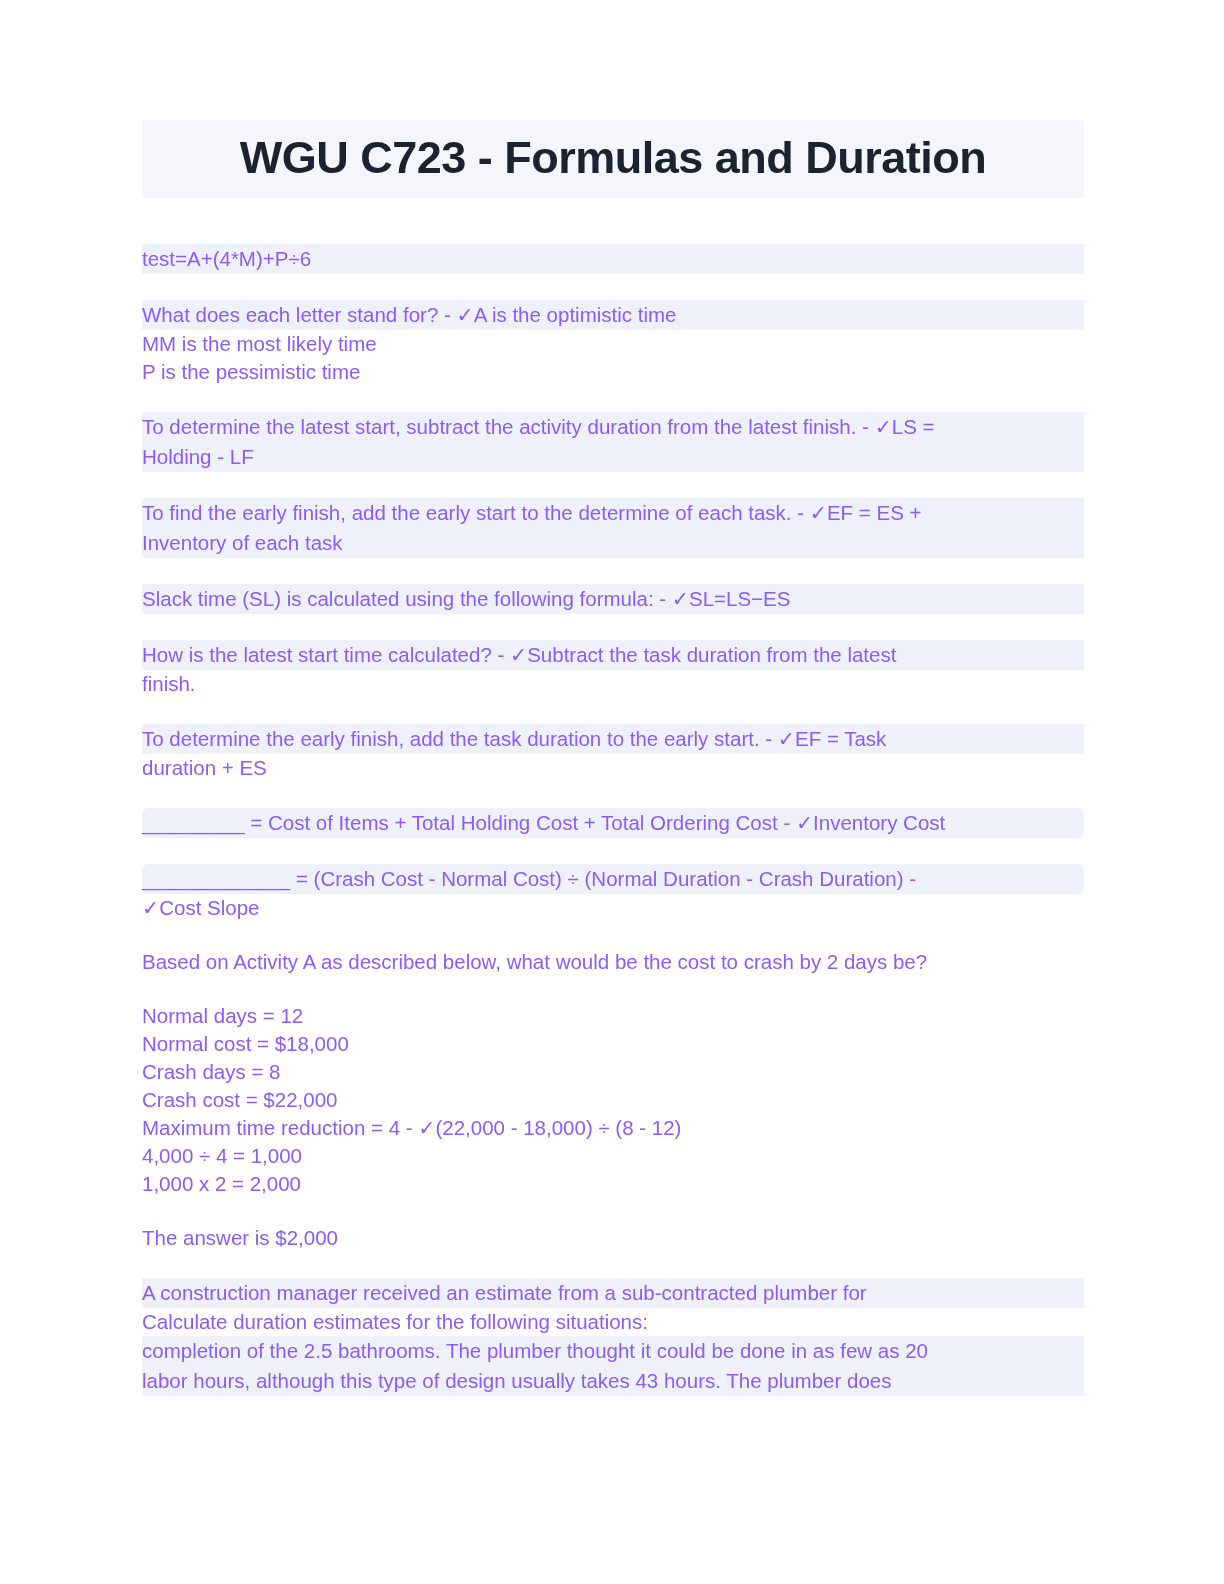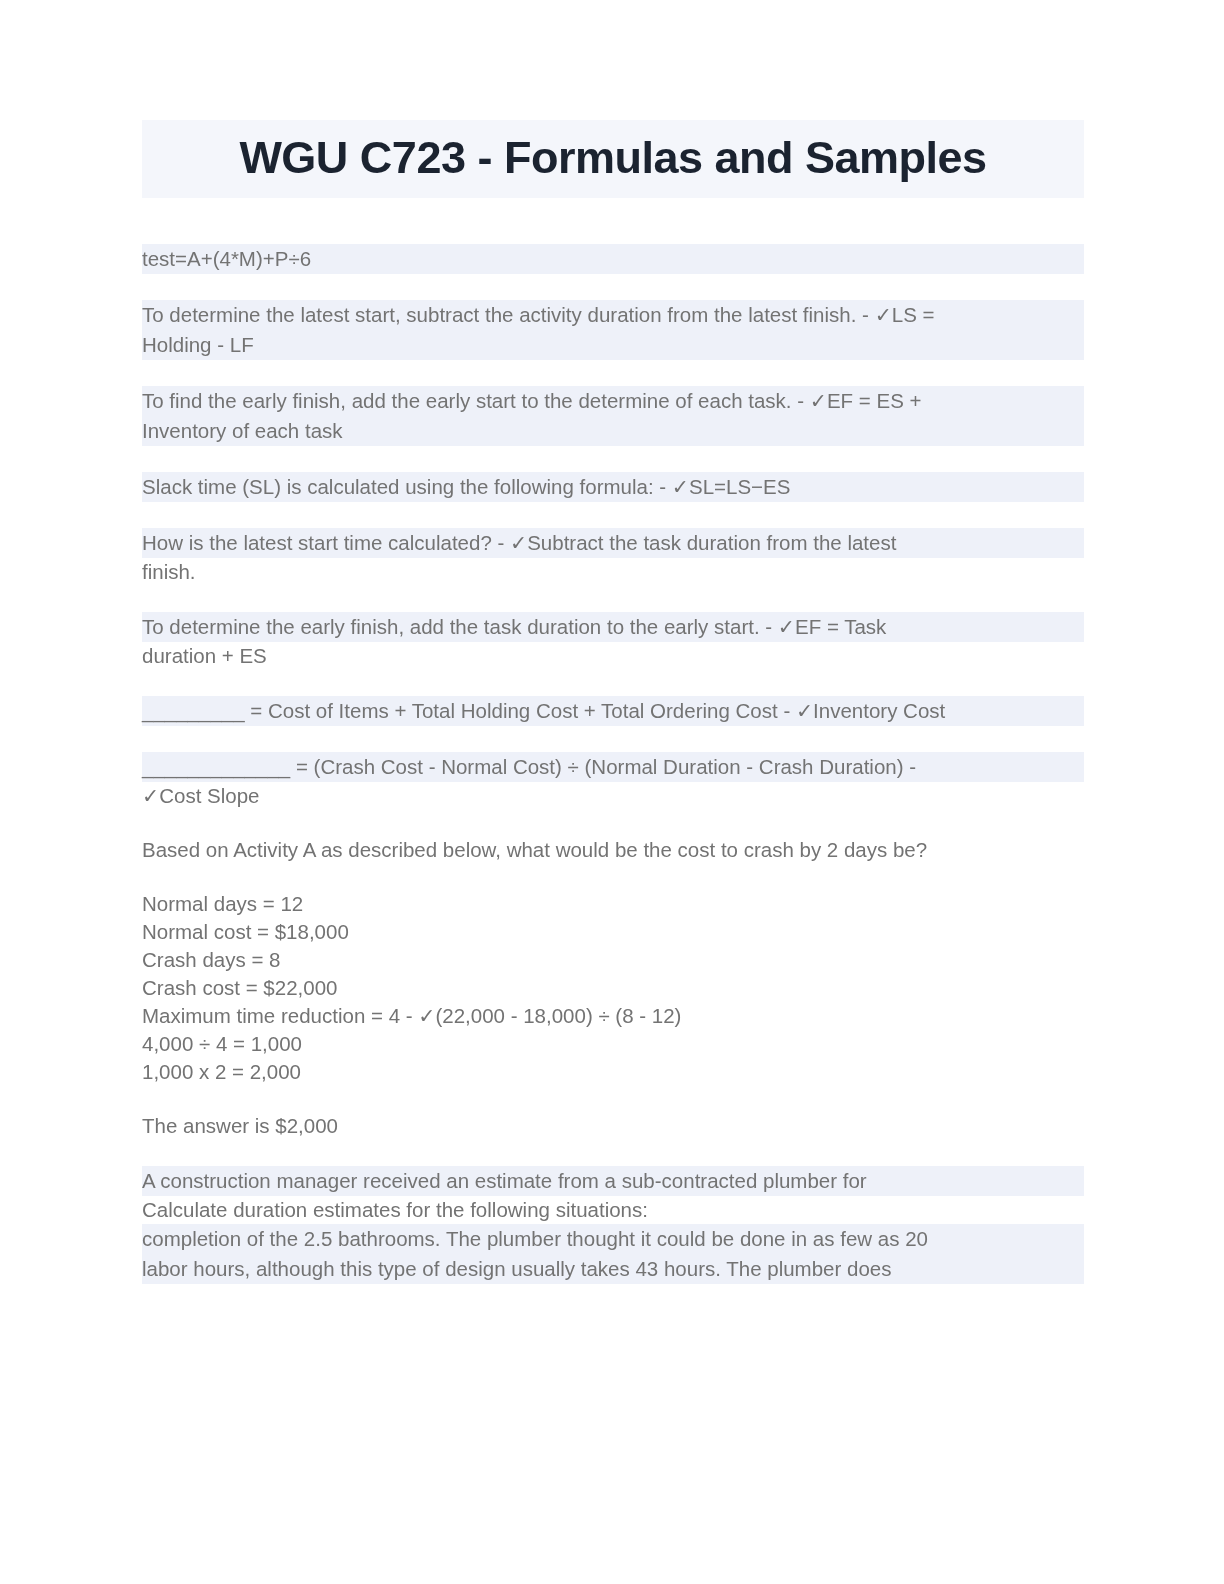--- a/index.html
+++ b/index.html
@@ -29,54 +29,60 @@
   .title-band h1 {
     margin: 0;
     font-size: 45px;
     font-weight: bold;
     color: #1b2330;
     letter-spacing: -0.5px;
   }
   .blocks {
     font-size: 20.5px;
     line-height: 28px;
-    color: #737373;
+    color: #8b5cf6;
   }
   .blk {
     margin: 0 0 26px 0;
   }
   .line {
     display: block;
   }
   .hl {
     background: #eef1f9;
     padding: 1px 0;
   }
   .blank {
     letter-spacing: 0;
+    border-radius: 6px;
   }
   .list-line {
     display: block;
   }
 </style>
 </head>
 <body>
 
 <div class="page">
 
   <div class="title-band">
-    <h1>WGU C723 - Formulas and Samples</h1>
+    <h1>WGU C723 - Formulas and Duration</h1>
   </div>
 
   <div class="blocks">
 
     <p class="blk">
       <span class="line hl">test=A+(4*M)+P÷6</span>
     </p>
 
+    <p class="blk">
+      <span class="line hl">What does each letter stand for? - ✓A is the optimistic time</span>
+      <span class="line">MM is the most likely time</span>
+      <span class="line">P is the pessimistic time</span>
+    </p>
 
     <p class="blk">
       <span class="line hl">To determine the latest start, subtract the activity duration from the latest finish. - ✓LS =</span>
       <span class="line hl">Holding - LF</span>
     </p>
 
     <p class="blk">
       <span class="line hl">To find the early finish, add the early start to the determine of each task. - ✓EF = ES +</span>
       <span class="line hl">Inventory of each task</span>
     </p>

